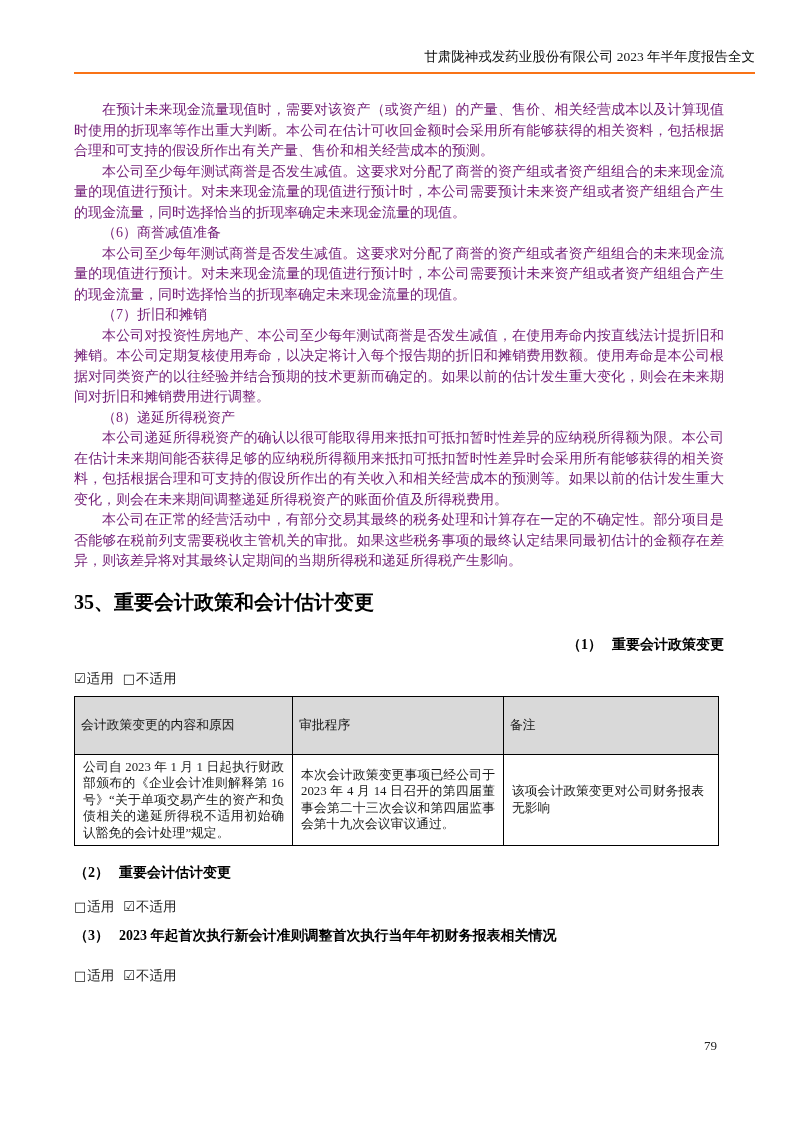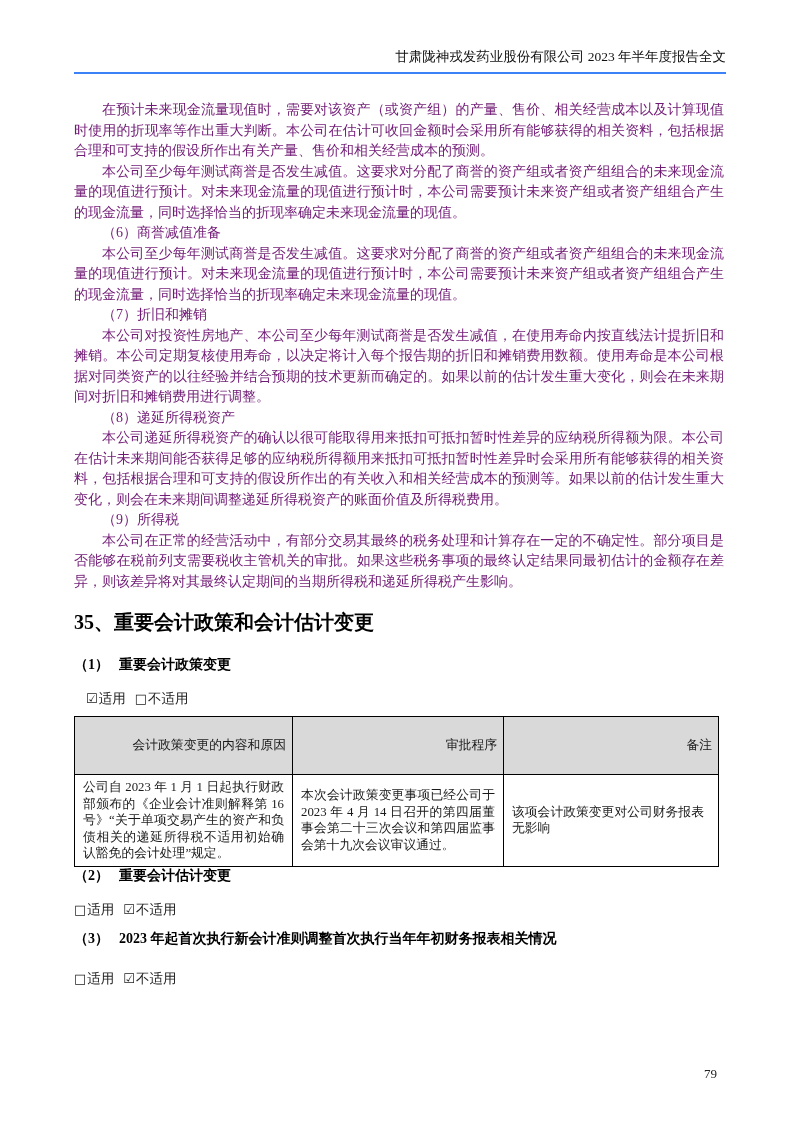--- a/index.html
+++ b/index.html
@@ -8,24 +8,24 @@
     position: relative;
     width: 793px;
     height: 1122px;
     margin: 0 auto;
     background: #ffffff;
     color: #1a1a1a;
     font-family: "Liberation Serif", "DejaVu Serif", serif;
     overflow: hidden;
   }
   .header {
-    margin: 0 67px 0 74px;
+    margin: 0 38px 0 74px;
     padding-top: 48px;
     padding-bottom: 6px;
-    border-bottom: 2px solid #3b82f6;
+    border-bottom: 2px solid #f97316;
     text-align: right;
   }
   .header-title {
     font-size: 13.5px;
     line-height: 18px;
     color: #111;
   }
   .content {
     margin: 0 69px 0 74px;
   }
@@ -44,29 +44,29 @@
     font-weight: bold;
     color: #000;
   }
   h3.sub-heading {
     font-size: 14px;
     line-height: 18px;
     font-weight: bold;
     color: #000;
   }
   h3.sub-heading .num { margin-right: 10px; }
-  .h3-1 { margin-top: 24px; }
-  .h3-2 { }
+  .h3-1 { margin-top: 24px; text-align: right; }
+  .h3-2 { margin-top: 18px; }
   .h3-3 { margin-top: 12px; }
   .applicability {
     font-size: 13.5px;
     line-height: 17px;
     color: #222;
   }
-  .ap-1 { margin-top: 16px; margin-left: 12px; }
+  .ap-1 { margin-top: 16px; }
   .ap-2 { margin-top: 16px; }
   .ap-3 { margin-top: 22px; }
   .applicability .chk { margin-right: 9px; }
   .applicability .chk-sym {
     font-family: "DejaVu Sans", sans-serif;
     font-size: 13px;
     margin-right: 1px;
   }
   table.policy-table {
     margin-top: 9px;
@@ -75,34 +75,34 @@
     table-layout: fixed;
     font-size: 12.8px;
   }
   table.policy-table th, table.policy-table td {
     border: 1px solid #000;
     vertical-align: middle;
   }
   table.policy-table th {
     background: #d9d9d9;
     font-weight: normal;
-    text-align: right;
+    text-align: left;
     height: 24px;
     line-height: 17px;
     padding: 20px 6px;
   }
   table.policy-table td {
     padding: 4px 8px;
     line-height: 16.5px;
   }
   td.cell-justify { text-align: justify; }
   td.cell-left { text-align: left; }
   .page-number {
     position: absolute;
-    top: 1066px;
+    top: 1038px;
     right: 76px;
     font-size: 13px;
     color: #222;
   }
 </style>
 </head>
 <body>
 
 <div class="page">
 
@@ -114,21 +114,20 @@
 
     <div class="body-flow">
       <p class="body-para">在预计未来现金流量现值时，需要对该资产（或资产组）的产量、售价、相关经营成本以及计算现值时使用的折现率等作出重大判断。本公司在估计可收回金额时会采用所有能够获得的相关资料，包括根据合理和可支持的假设所作出有关产量、售价和相关经营成本的预测。</p>
       <p class="body-para">本公司至少每年测试商誉是否发生减值。这要求对分配了商誉的资产组或者资产组组合的未来现金流量的现值进行预计。对未来现金流量的现值进行预计时，本公司需要预计未来资产组或者资产组组合产生的现金流量，同时选择恰当的折现率确定未来现金流量的现值。</p>
       <p class="body-para">（6）商誉减值准备</p>
       <p class="body-para">本公司至少每年测试商誉是否发生减值。这要求对分配了商誉的资产组或者资产组组合的未来现金流量的现值进行预计。对未来现金流量的现值进行预计时，本公司需要预计未来资产组或者资产组组合产生的现金流量，同时选择恰当的折现率确定未来现金流量的现值。</p>
       <p class="body-para">（7）折旧和摊销</p>
       <p class="body-para">本公司对投资性房地产、本公司至少每年测试商誉是否发生减值，在使用寿命内按直线法计提折旧和摊销。本公司定期复核使用寿命，以决定将计入每个报告期的折旧和摊销费用数额。使用寿命是本公司根据对同类资产的以往经验并结合预期的技术更新而确定的。如果以前的估计发生重大变化，则会在未来期间对折旧和摊销费用进行调整。</p>
       <p class="body-para">（8）递延所得税资产</p>
       <p class="body-para">本公司递延所得税资产的确认以很可能取得用来抵扣可抵扣暂时性差异的应纳税所得额为限。本公司在估计未来期间能否获得足够的应纳税所得额用来抵扣可抵扣暂时性差异时会采用所有能够获得的相关资料，包括根据合理和可支持的假设所作出的有关收入和相关经营成本的预测等。如果以前的估计发生重大变化，则会在未来期间调整递延所得税资产的账面价值及所得税费用。</p>
-      <p class="body-para">（9）所得税</p>
       <p class="body-para">本公司在正常的经营活动中，有部分交易其最终的税务处理和计算存在一定的不确定性。部分项目是否能够在税前列支需要税收主管机关的审批。如果这些税务事项的最终认定结果同最初估计的金额存在差异，则该差异将对其最终认定期间的当期所得税和递延所得税产生影响。</p>
     </div>
 
     <h2 class="section-heading">35、重要会计政策和会计估计变更</h2>
 
     <h3 class="sub-heading h3-1">
       <span class="num">（1）</span><span>重要会计政策变更</span>
     </h3>
 
     <div class="applicability ap-1">

